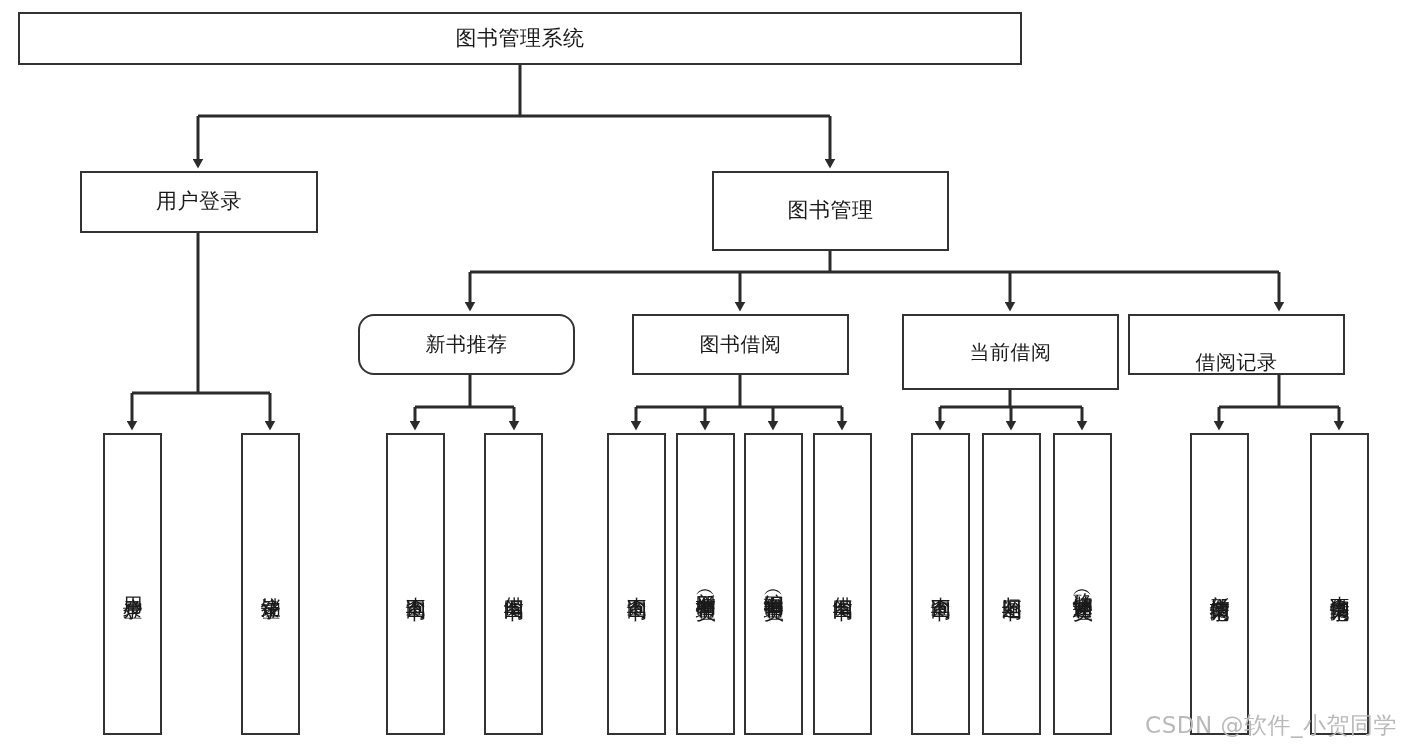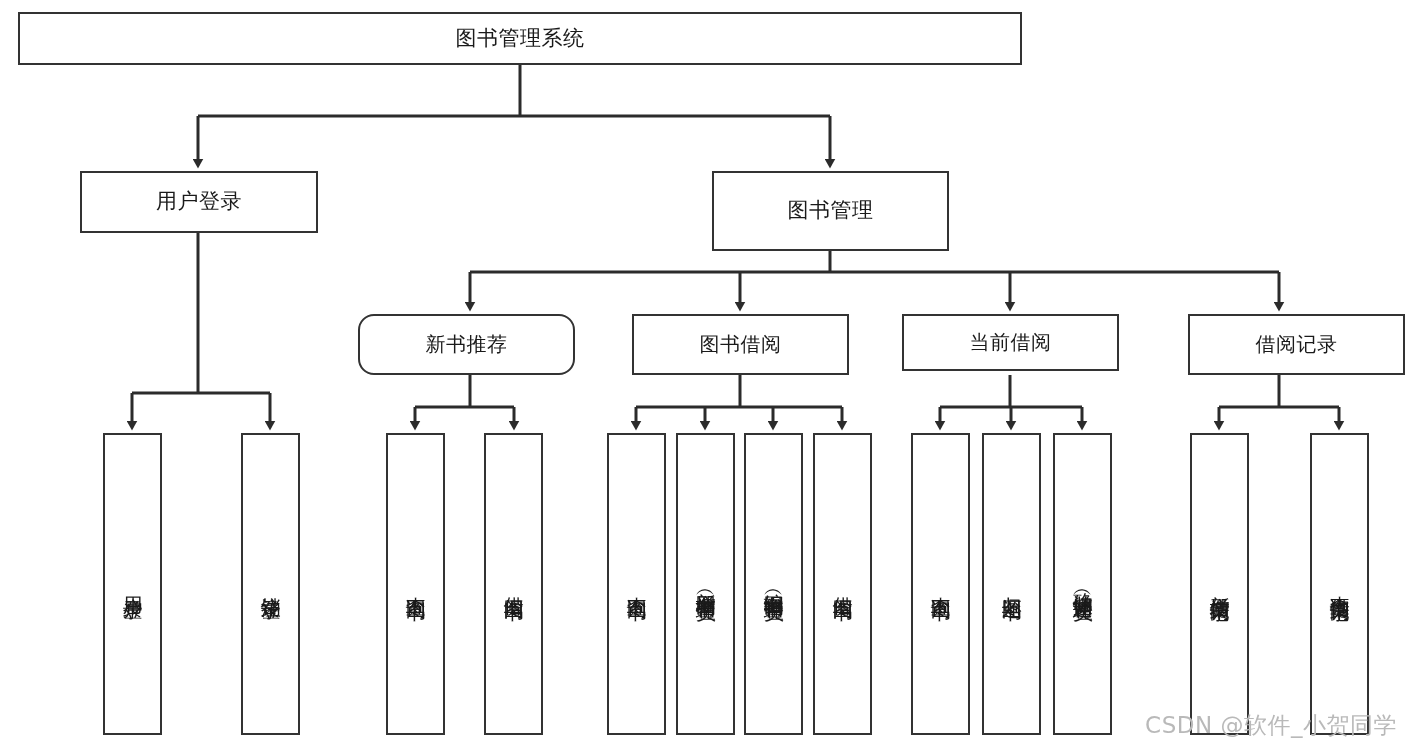--- a/index.html
+++ b/index.html
@@ -138,24 +138,24 @@
   <div class="node level-2" style="left: 712px; top: 171px; width: 237px; height: 80px;">
     <span class="node-label">图书管理</span>
   </div>
 
   <div class="node level-3" style="left: 358px; top: 314px; width: 217px; height: 61px; border-radius: 16px;">
     <span class="node-label">新书推荐</span>
   </div>
   <div class="node level-3" style="left: 632px; top: 314px; width: 217px; height: 61px; justify-content: center;">
     <span class="node-label">图书借阅</span>
   </div>
-  <div class="node level-3" style="left: 902px; top: 314px; width: 217px; height: 57px;">
+  <div class="node level-3" style="left: 902px; top: 314px; width: 217px; height: 76px;">
     <span class="node-label">当前借阅</span>
   </div>
-  <div class="node level-3" style="left: 1188px; top: 314px; width: 217px; height: 61px;">
+  <div class="node level-3" style="left: 1128px; top: 314px; width: 217px; height: 61px; align-items: flex-end;">
     <span class="node-label">借阅记录</span>
   </div>
 
   <div class="node leaf" style="left: 103px; top: 433px; width: 59px; height: 302px;">
     <span class="node-label">用户登录</span>
   </div>
   <div class="node leaf" style="left: 241px; top: 433px; width: 59px; height: 302px;">
     <span class="node-label">注销登录</span>
   </div>
   <div class="node leaf" style="left: 386px; top: 433px; width: 59px; height: 302px;">

